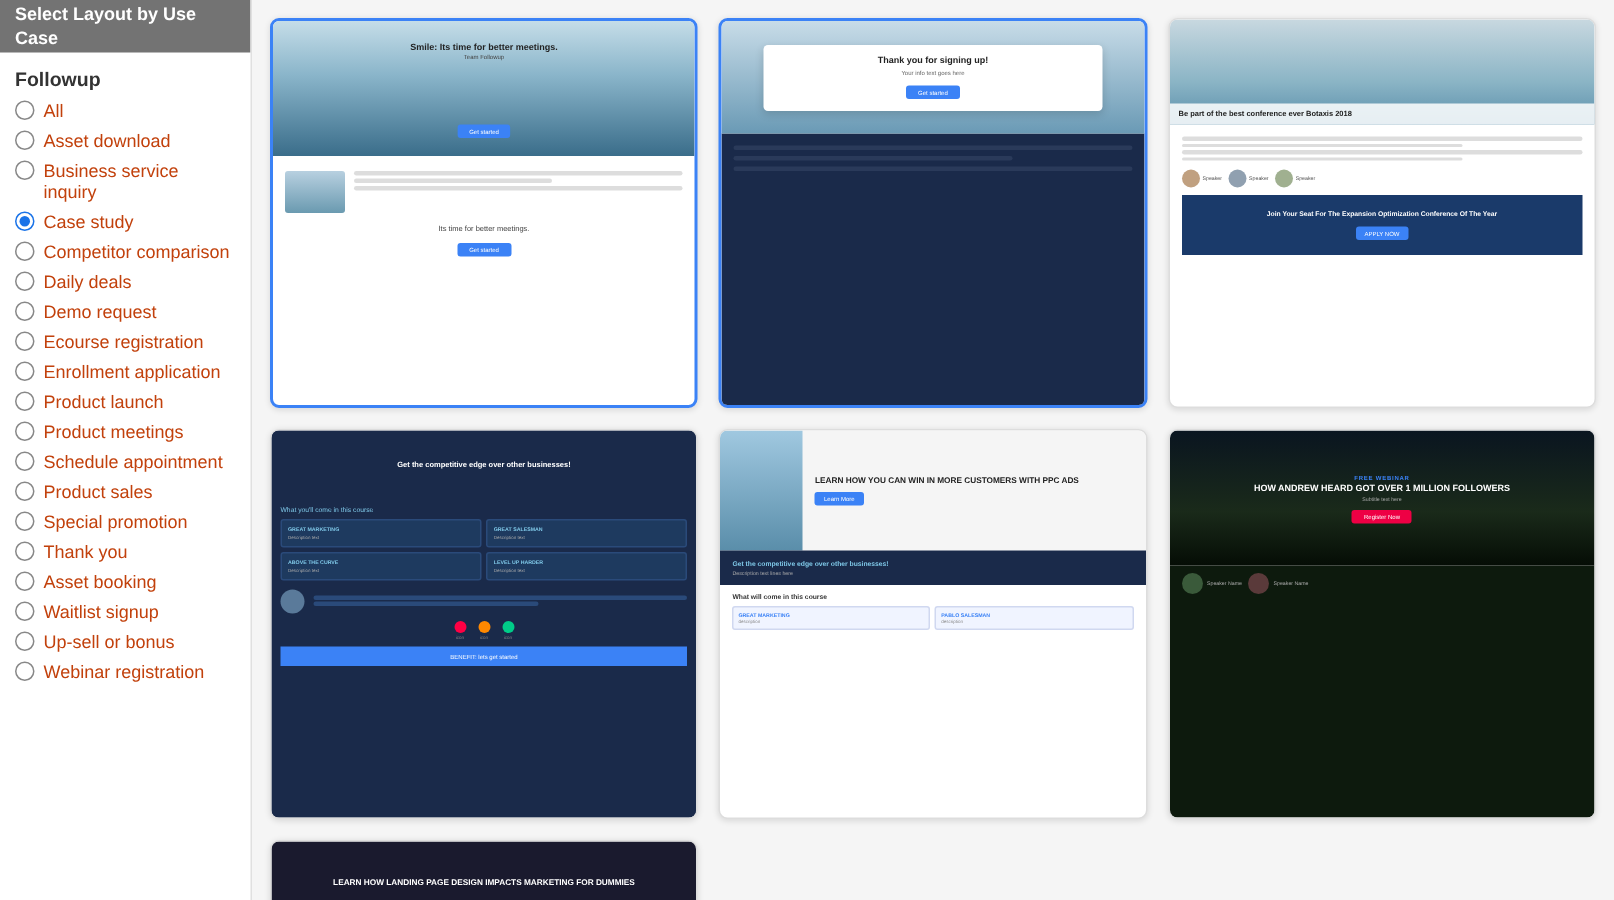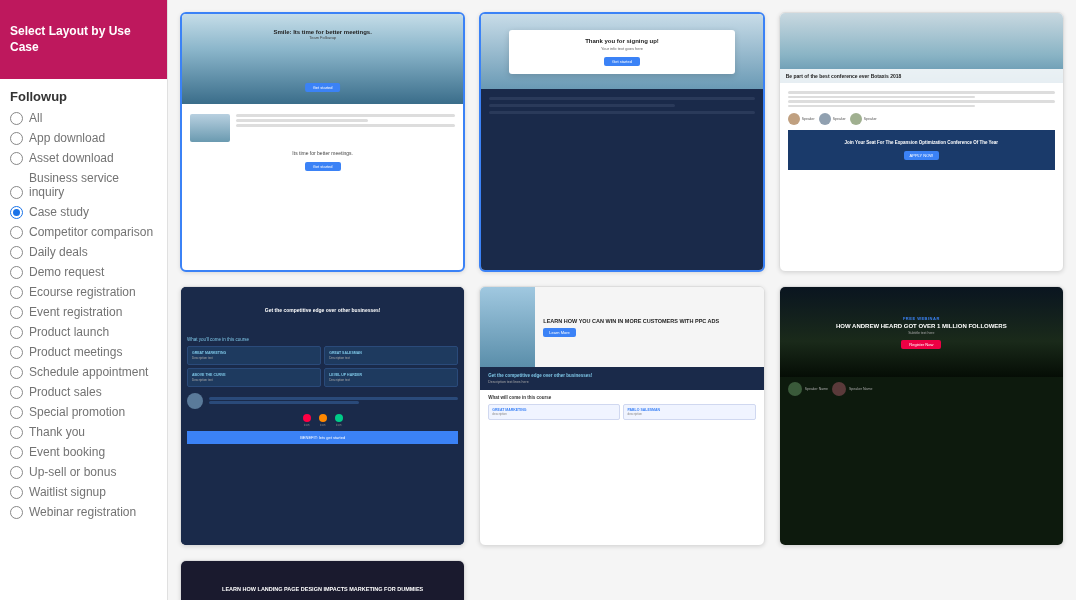--- a/index.html
+++ b/index.html
@@ -19,42 +19,42 @@
       min-width: 168px;
       background: #fff;
       border-right: 1px solid #e0e0e0;
       display: flex;
       flex-direction: column;
       overflow-y: auto;
       height: 600px;
     }
 
     #sidebar-header {
-      background: #be185d;
+      background: #737373;
       color: #fff;
-      padding: 24px 10px;
+      padding: 2px 10px;
       font-size: 12px;
       font-weight: 600;
       line-height: 1.3;
     }
 
     #filters-label {
       padding: 10px 10px 4px;
       font-weight: 700;
       font-size: 13px;
       color: #333;
     }
 
     .filter-item {
       display: flex;
-      align-items: flex-end;
+      align-items: flex-start;
       padding: 3px 10px;
       cursor: pointer;
       font-size: 12px;
-      color: #737373;
+      color: #c2410c;
     }
 
     .radio-circle {
       width: 13px;
       height: 13px;
       border-radius: 50%;
       border: 1.5px solid #888;
       margin-right: 6px;
       display: inline-flex;
       align-items: center;
@@ -223,24 +223,20 @@
   <div id="filters-label">Followup</div>
 
   <div id="filter-list">
 
   <div class="filter-item">
         <div class="radio-circle"></div>
         <span>All</span>
       </div>
       <div class="filter-item">
         <div class="radio-circle"></div>
-        <span>App download</span>
-      </div>
-      <div class="filter-item">
-        <div class="radio-circle"></div>
         <span>Asset download</span>
       </div>
       <div class="filter-item">
         <div class="radio-circle"></div>
         <span>Business service inquiry</span>
       </div>
       <div class="filter-item">
         <div class="radio-circle selected"></div>
         <span>Case study</span>
       </div>
@@ -255,21 +251,21 @@
       <div class="filter-item">
         <div class="radio-circle"></div>
         <span>Demo request</span>
       </div>
       <div class="filter-item">
         <div class="radio-circle"></div>
         <span>Ecourse registration</span>
       </div>
       <div class="filter-item">
         <div class="radio-circle"></div>
-        <span>Event registration</span>
+        <span>Enrollment application</span>
       </div>
       <div class="filter-item">
         <div class="radio-circle"></div>
         <span>Product launch</span>
       </div>
       <div class="filter-item">
         <div class="radio-circle"></div>
         <span>Product meetings</span>
       </div>
       <div class="filter-item">
@@ -283,29 +279,29 @@
       <div class="filter-item">
         <div class="radio-circle"></div>
         <span>Special promotion</span>
       </div>
       <div class="filter-item">
         <div class="radio-circle"></div>
         <span>Thank you</span>
       </div>
       <div class="filter-item">
         <div class="radio-circle"></div>
-        <span>Event booking</span>
+        <span>Asset booking</span>
+      </div>
+      <div class="filter-item">
+        <div class="radio-circle"></div>
+        <span>Waitlist signup</span>
       </div>
       <div class="filter-item">
         <div class="radio-circle"></div>
         <span>Up-sell or bonus</span>
-      </div>
-      <div class="filter-item">
-        <div class="radio-circle"></div>
-        <span>Waitlist signup</span>
       </div>
       <div class="filter-item">
         <div class="radio-circle"></div>
         <span>Webinar registration</span>
       </div>
     </div>
 </nav>
 
 <main id="main">
 

